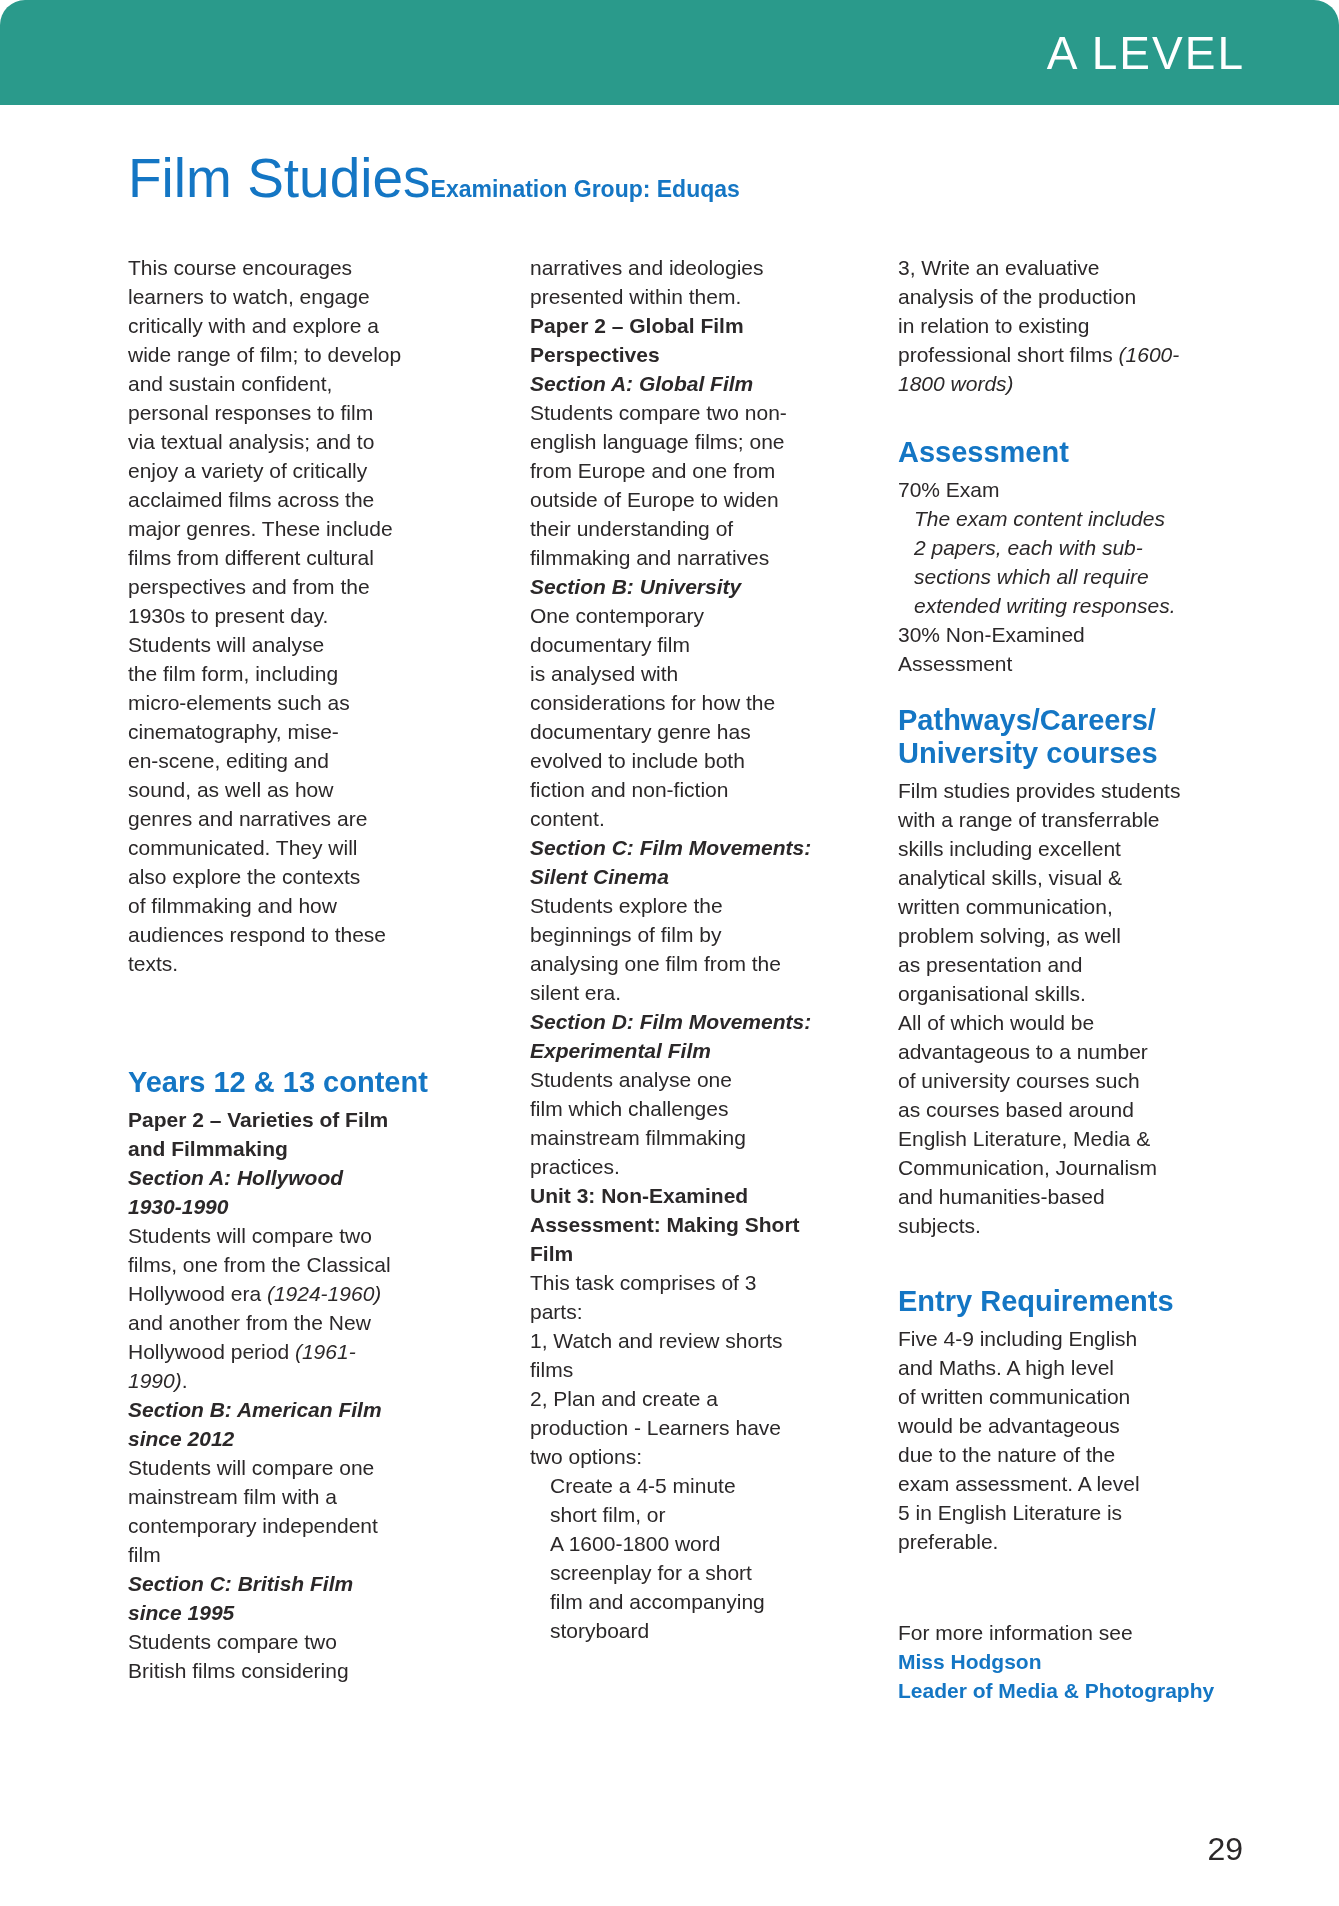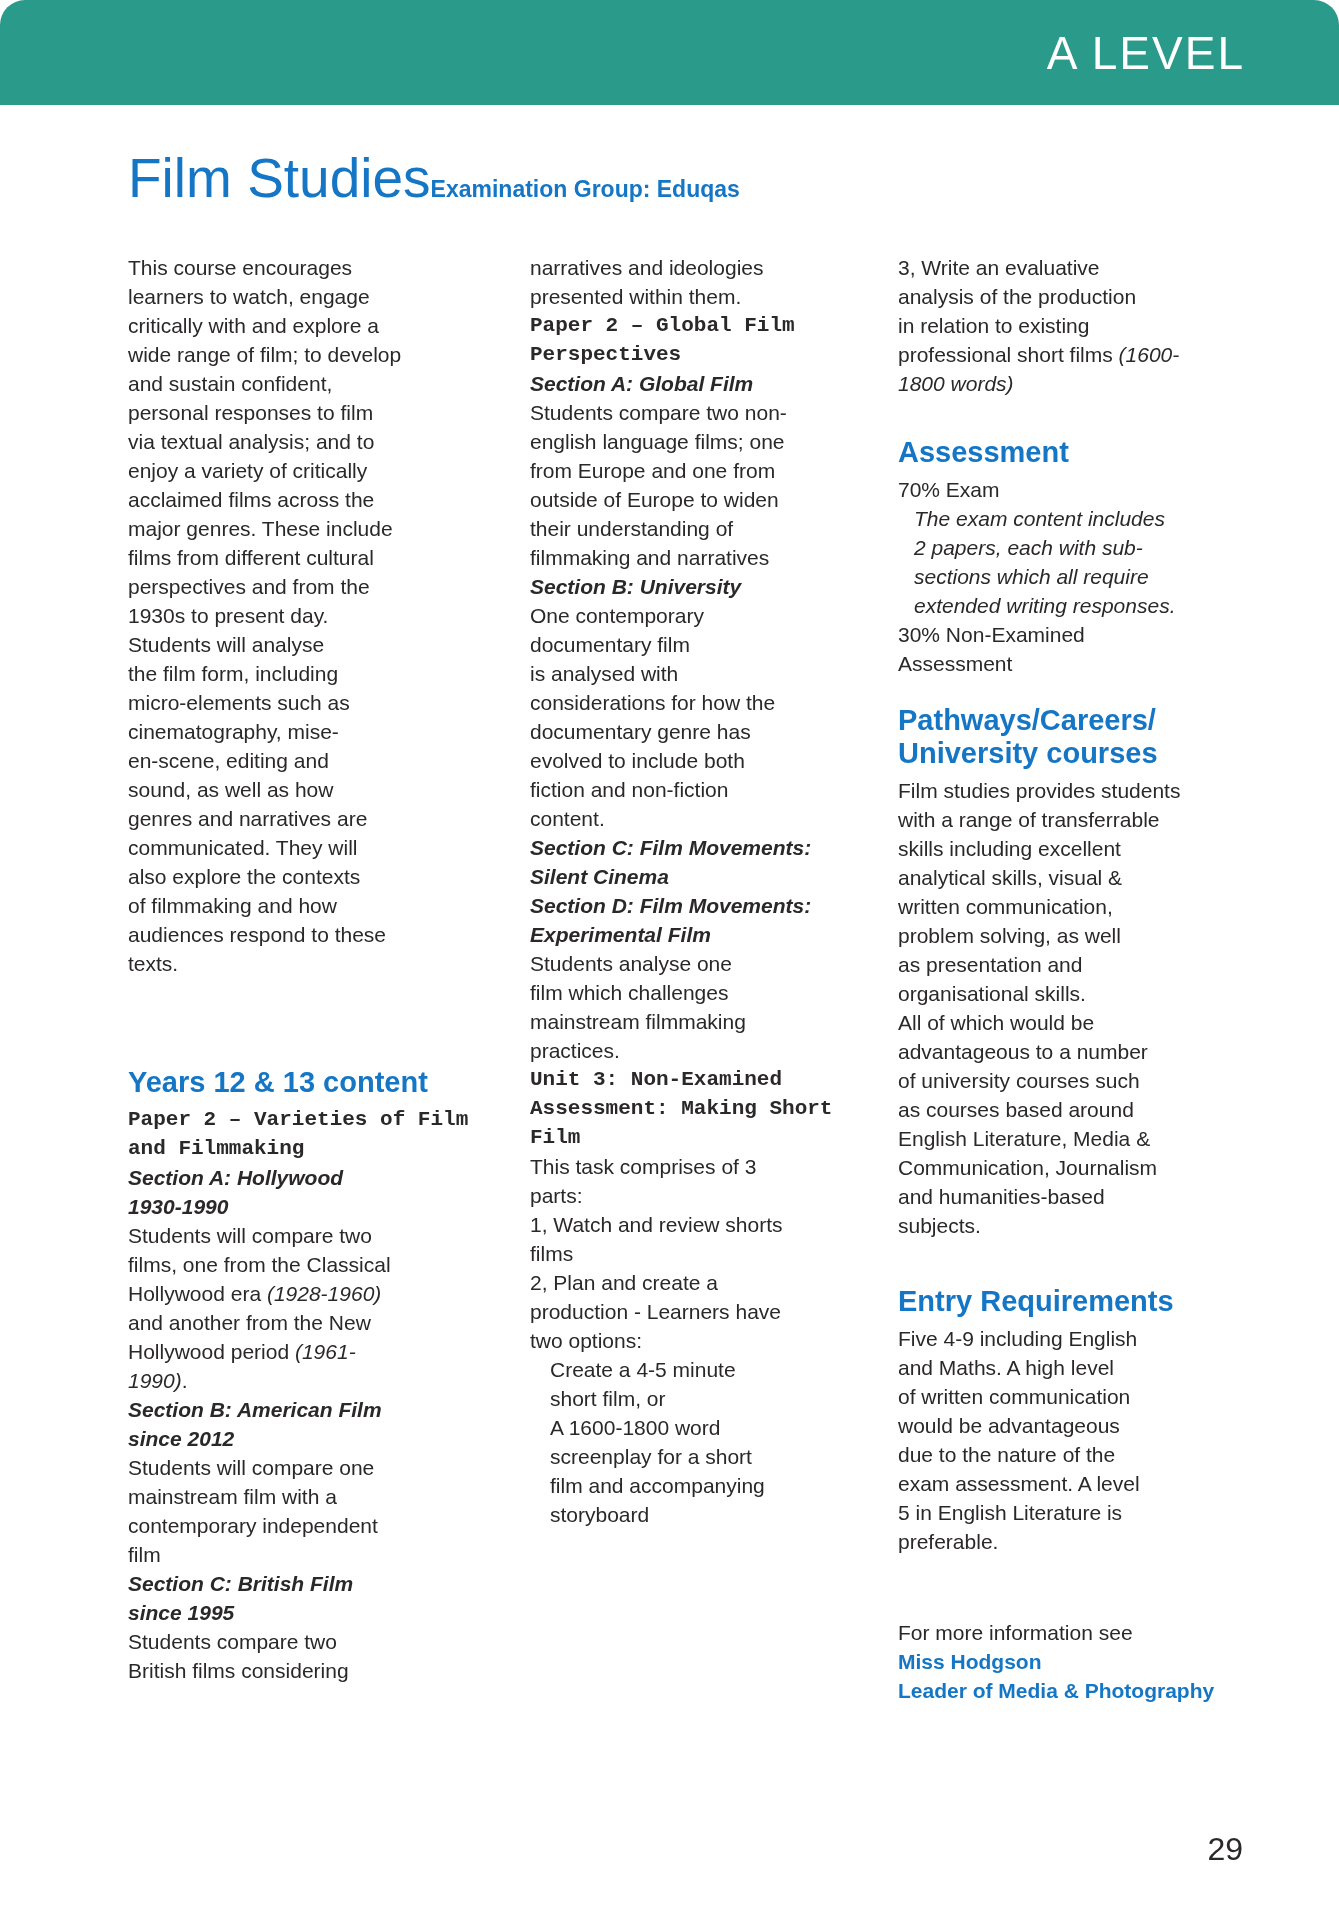--- a/index.html
+++ b/index.html
@@ -61,21 +61,21 @@
   .col1 { left: 128px; width: 388px; }
   .col2 { left: 530px; width: 374px; }
   .col3 { left: 898px; width: 388px; }
   .blk {
     margin: 0;
     white-space: pre-line;
     font-size: 21px;
     line-height: 29px;
     color: var(--text);
   }
-  .blk.b  { font-weight: 700; font-family: Liberation Mono, monospace; }
+  .blk.b  { font-weight: 700; }
   .blk.bi { font-weight: 700; font-style: italic; }
   .blk.i  { font-style: italic; margin-left: 16px; }
   .blk.h2 {
     color: var(--blue);
     font-weight: 700;
     font-size: 29px;
     line-height: 33px;
     margin-bottom: 6px;
   }
   .blk.blueb { color: var(--blue); font-weight: 700; }
@@ -128,21 +128,21 @@
 of filmmaking and how
 audiences respond to these
 texts.</span></p>
         <p class="blk h2" style="margin-top: 88px;"><span class="run ">Years 12 &amp; 13 content</span></p>
         <p class="blk b"><span class="run ">Paper 2 – Varieties of Film
 and Filmmaking</span></p>
         <p class="blk bi"><span class="run ">Section A: Hollywood
 1930-1990</span></p>
         <p class="blk body"><span class="run ">Students will compare two
 films, one from the Classical
-Hollywood era </span><span class="run i">(1928-1960)</span><span class="run ">
+Hollywood era </span><span class="run i">(1924-1960)</span><span class="run ">
 and another from the New
 Hollywood period </span><span class="run i">(1961-
 1990)</span><span class="run ">.</span></p>
         <p class="blk bi"><span class="run ">Section B: American Film
 since 2012</span></p>
         <p class="blk body"><span class="run ">Students will compare one
 mainstream film with a
 contemporary independent
 film</span></p>
         <p class="blk bi"><span class="run ">Section C: British Film
@@ -166,20 +166,24 @@
         <p class="blk body"><span class="run ">One contemporary
 documentary film
 is analysed with
 considerations for how the
 documentary genre has
 evolved to include both
 fiction and non-fiction
 content.</span></p>
         <p class="blk bi"><span class="run ">Section C: Film Movements:
 Silent Cinema</span></p>
+        <p class="blk body"><span class="run ">Students explore the
+beginnings of film by
+analysing one film from the
+silent era.</span></p>
         <p class="blk bi"><span class="run ">Section D: Film Movements:
 Experimental Film</span></p>
         <p class="blk body"><span class="run ">Students analyse one
 film which challenges
 mainstream filmmaking
 practices.</span></p>
         <p class="blk b"><span class="run ">Unit 3: Non-Examined
 Assessment: Making Short
 Film</span></p>
         <p class="blk body"><span class="run ">This task comprises of 3

